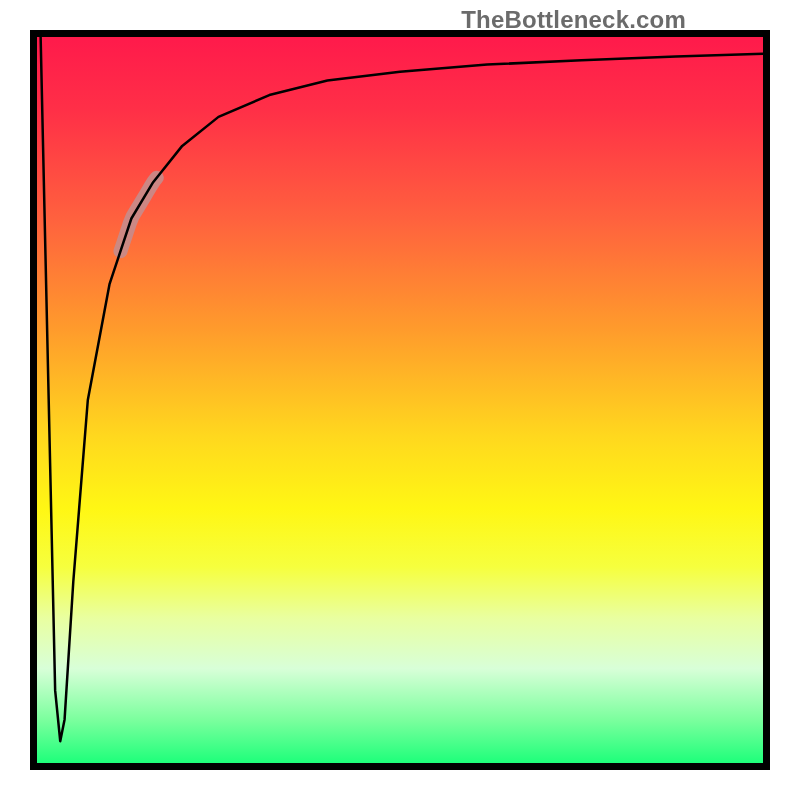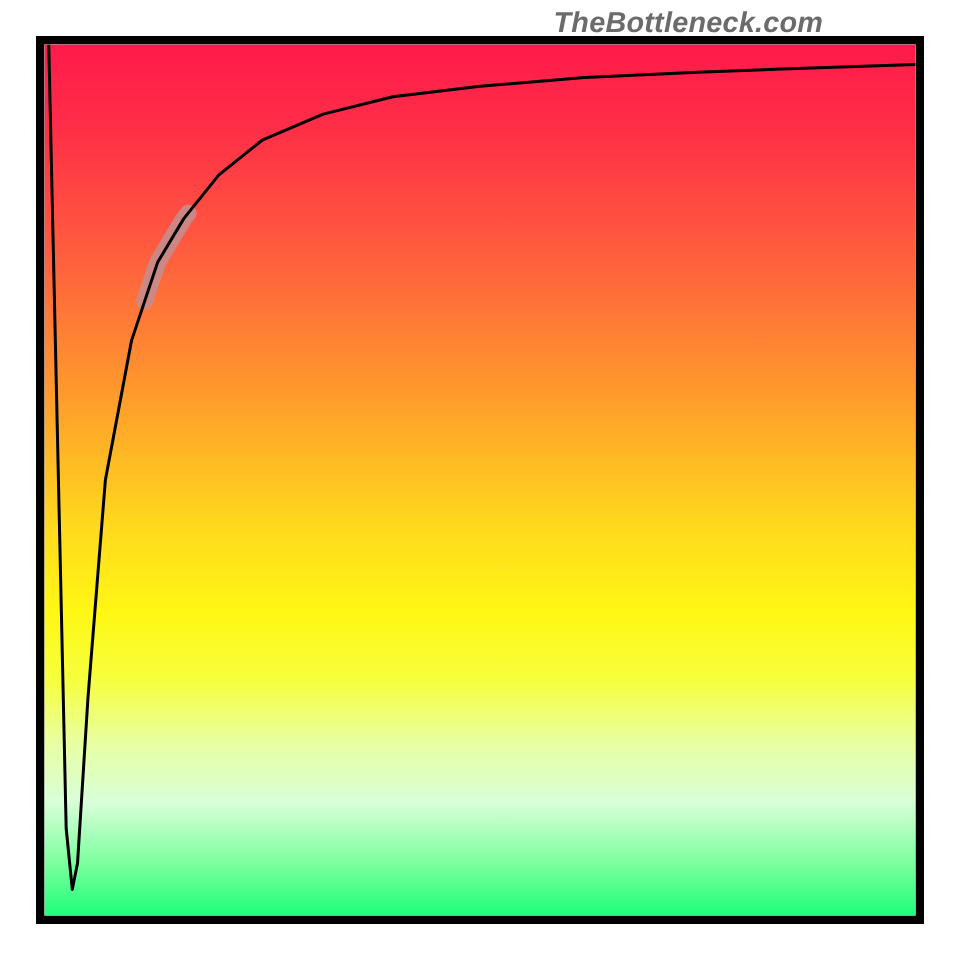--- a/index.html
+++ b/index.html
@@ -7,21 +7,20 @@
     padding: 0;
     width: 800px;
     height: 800px;
     overflow: hidden;
     background: #ffffff;
   }
   .chart-container {
     position: relative;
     width: 698px;
     height: 800px;
-    font-style: italic;
   }
   .watermark {
     position: absolute;
     top: 6px;
     right: 12px;
     font-family: Arial, Helvetica, sans-serif;
     font-size: 24px;
     font-weight: 600;
     color: #6b6b6b;
     letter-spacing: 0.2px;

